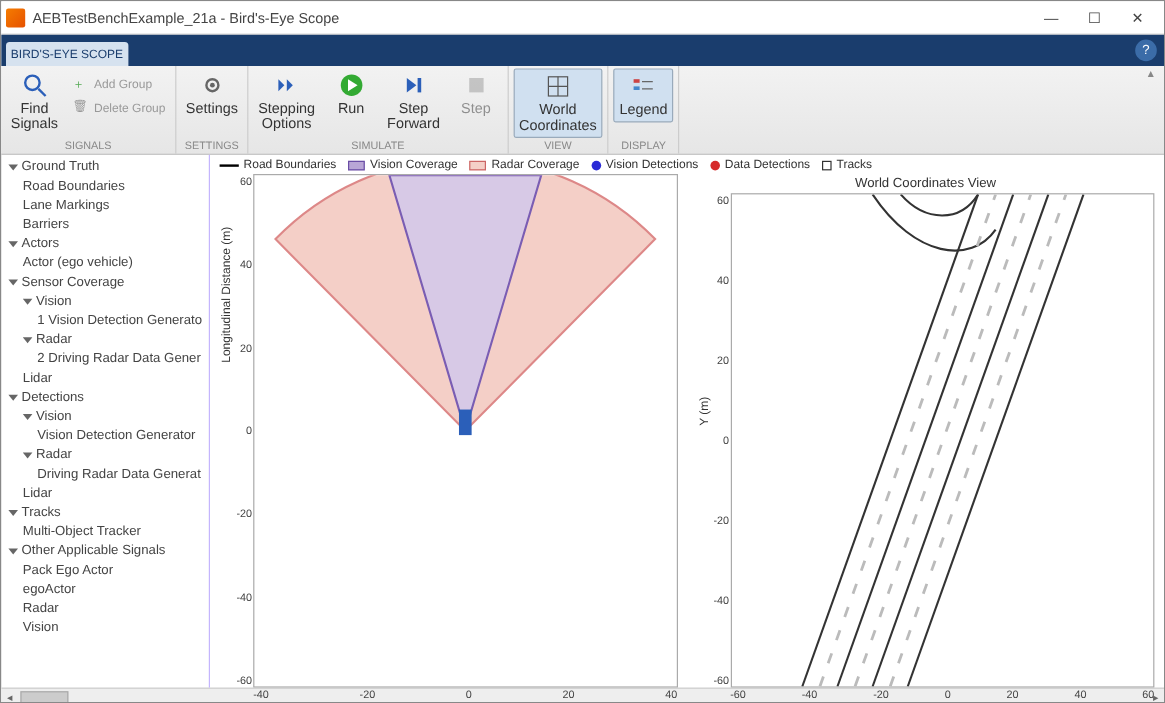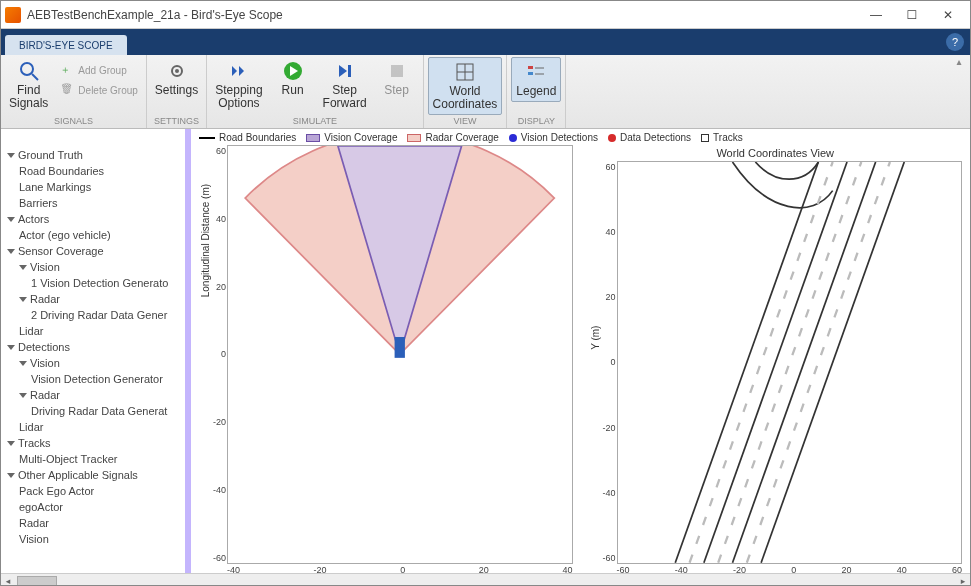--- a/index.html
+++ b/index.html
@@ -2,34 +2,34 @@
 <html><head>
 <meta charset="utf-8">
 <style>
 * { box-sizing: border-box; margin: 0; padding: 0; }
 body { font-family: "Segoe UI", Arial, sans-serif; font-size: 11px; color: #333; background: #fff; width: 971px; height: 586px; overflow: hidden; border: 1px solid #888; }
 .titlebar { height: 28px; display: flex; align-items: center; padding: 0 4px; background: #fff; border-bottom: 1px solid #ccc; }
 .titlebar .appicon { width: 16px; height: 16px; background: linear-gradient(135deg,#f57c00,#e65100); margin-right: 6px; border-radius: 2px; }
 .titlebar .title { flex: 1; font-size: 12px; color: #444; }
 .titlebar .winbtn { width: 36px; height: 24px; display: flex; align-items: center; justify-content: center; color: #444; font-size: 12px; }
 .tabbar { height: 26px; background: #1a3d6d; display: flex; align-items: flex-end; padding-left: 4px; position: relative; }
-.tab { background: #d6e2ef; color: #1a3d6d; font-size: 10px; padding: 5px 14px 4px; border-radius: 3px 3px 0 0; font-weight: 500; }
+.tab { background: #d6e2ef; color: #1a3d6d; font-size: 10px; padding: 5px 4px 4px; border-radius: 3px 3px 0 0; font-weight: 500; }
 .helpbtn { position: absolute; right: 6px; top: 4px; width: 18px; height: 18px; border-radius: 9px; background: #3b6ca8; color: #fff; display: flex; align-items: center; justify-content: center; font-size: 11px; }
 .toolstrip { height: 74px; background: linear-gradient(#f2f2f2,#e6e6e6); border-bottom: 1px solid #bbb; display: flex; }
 .tsgroup { border-right: 1px solid #ccc; display: flex; flex-direction: column; padding: 2px 4px 0; }
 .tsitems { flex: 1; display: flex; align-items: flex-start; gap: 4px; }
 .tsgroup .label { text-align: center; font-size: 9px; color: #888; padding-bottom: 2px; }
 .toolbtn { display: flex; flex-direction: column; align-items: center; justify-content: flex-start; padding: 3px 4px; min-width: 44px; border-radius: 2px; }
 .toolbtn.active { background: #d0e0f0; border: 1px solid #9ab; }
 .toolbtn .ticon { width: 22px; height: 22px; display: flex; align-items: center; justify-content: center; margin-bottom: 2px; }
 .toolbtn .tlabel { font-size: 12px; text-align: center; line-height: 1.1; color: #333; white-space: pre-line; }
 .smallbtn { display: flex; align-items: center; gap: 4px; padding: 2px 4px; font-size: 10px; color: #999; }
 .smallbtn .sicon { width: 14px; height: 14px; }
 .content { display: flex; height: calc(586px - 28px - 26px - 74px - 14px); }
-.sidebar { width: 190px; border-right: 6px solid #c4b5fd; overflow: hidden; padding-top: 18px; }
+.sidebar { width: 174px; border-right: 1px solid #c4b5fd; overflow: hidden; padding-top: 2px; }
 .tree { font-size: 11px; color: #444; }
 .tnode { padding: 2px 0 2px 6px; display: flex; align-items: center; gap: 3px; }
 .tnode.lvl1 { padding-left: 18px; }
 .tnode.lvl2 { padding-left: 30px; }
 .caret { display:inline-block; width:0;height:0;border-left:4px solid transparent;border-right:4px solid transparent;border-top:5px solid #666; }
 .plots { flex: 1; display: flex; flex-direction: column; }
 .legend { padding: 3px 8px 2px; font-size: 10px; color: #333; display: flex; flex-wrap: wrap; gap: 10px; align-items: center; }
 .lg { display: flex; align-items: center; gap: 4px; }
 .swatch { width: 14px; height: 8px; border: 1px solid #333; }
 .dot { width: 8px; height: 8px; border-radius: 4px; }

